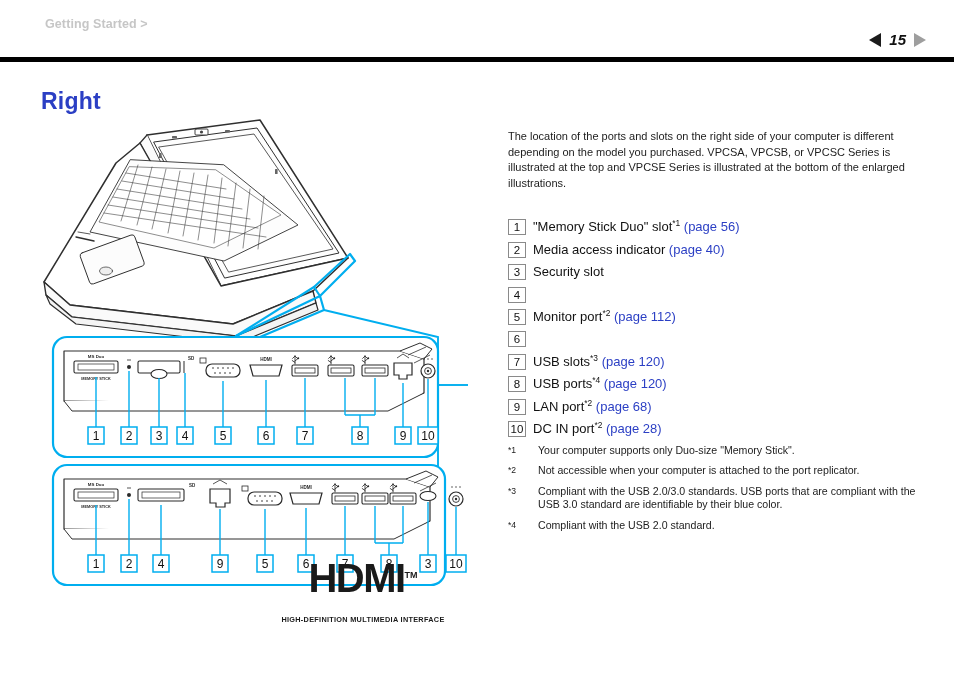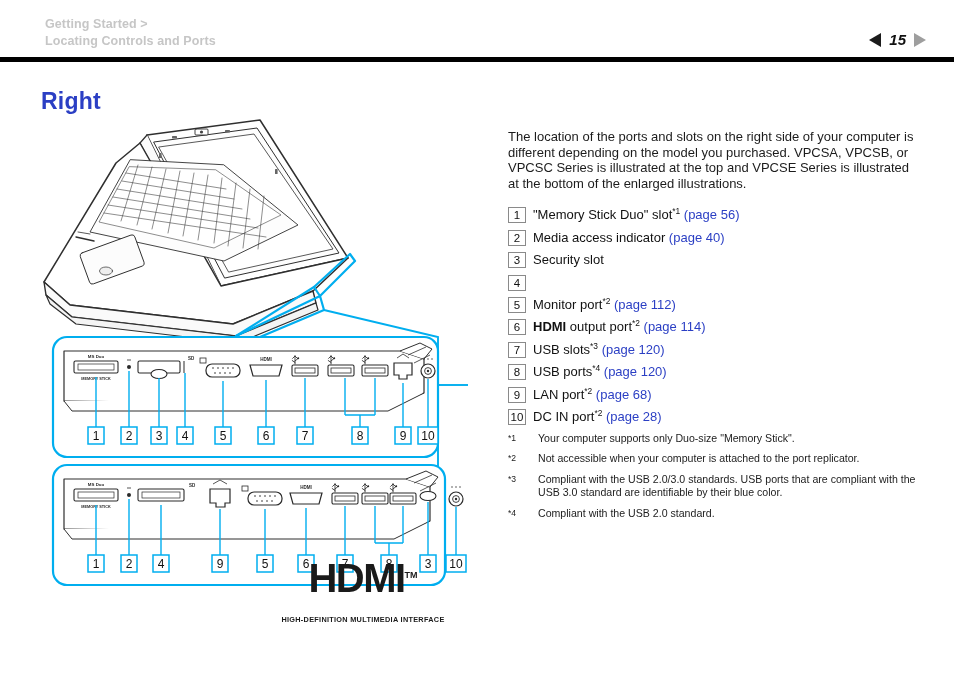--- a/index.html
+++ b/index.html
@@ -76,24 +76,24 @@
     letter-spacing: 0.2px;
   }
 
   
   #right-column {
     position: absolute;
     left: 508px; top: 129px;
     width: 412px;
   }
   #intro-paragraph {
-    font-size: 13px;
+    font-size: 11px;
     line-height: 15.6px;
     color: #1c1c1c;
-    margin: 0 0 16px 0;
+    margin: 0 0 28px 0;
   }
 
   .port-list { margin: 0; padding: 0; list-style: none; }
   .port-item {
     display: flex;
     align-items: flex-start;
     font-size: 13px;
     line-height: 15px;
     margin-bottom: 6.4px;
     color: #111;
@@ -179,21 +179,20 @@
     color: #1a1a1a;
     margin-top: 19px;
   }
 </style>
 </head>
 <body>
 
 <div id="header">
   <div class="breadcrumb">
     <span class="crumb-1">Getting Started &gt;</span>
-    <span class="crumb-2">Locating Controls and Ports</span>
   </div>
 
   <div class="pager">
     <div class="tri-left"></div>
     <div class="pagenum">15</div>
     <div class="tri-right"></div>
   </div>
 </div>
 <div id="header-rule"></div>
 
@@ -218,21 +217,20 @@
     </li>
     <li class="port-item">
       <span class="numbox">4</span>
     </li>
     <li class="port-item">
       <span class="numbox">5</span>
       <span class="item-text"><span>Monitor port</span><span class="sup">*2</span> <span class="pagelink">(page 112)</span></span>
     </li>
     <li class="port-item">
       <span class="numbox">6</span>
-      <span class="item-text"><b>HDMI</b><span> output port</span><span class="sup">*2</span> <span class="pagelink">(page 114)</span></span>
     </li>
     <li class="port-item">
       <span class="numbox">7</span>
       <span class="item-text"><span>USB slots</span><span class="sup">*3</span> <span class="pagelink">(page 120)</span></span>
     </li>
     <li class="port-item">
       <span class="numbox">8</span>
       <span class="item-text"><span>USB ports</span><span class="sup">*4</span> <span class="pagelink">(page 120)</span></span>
     </li>
     <li class="port-item">

